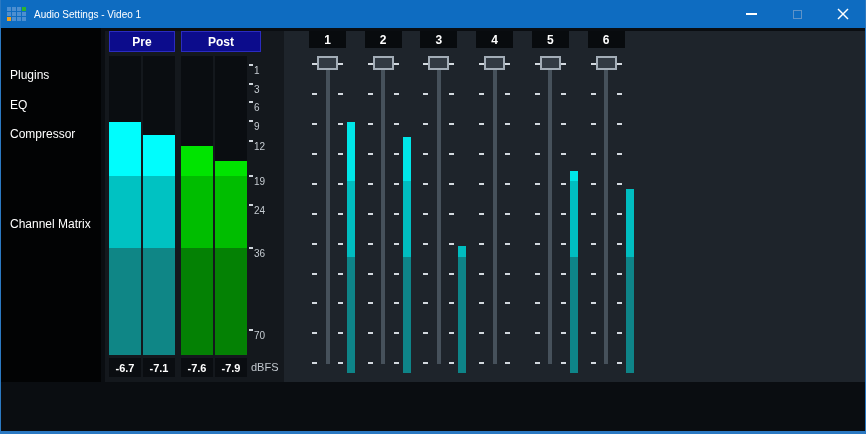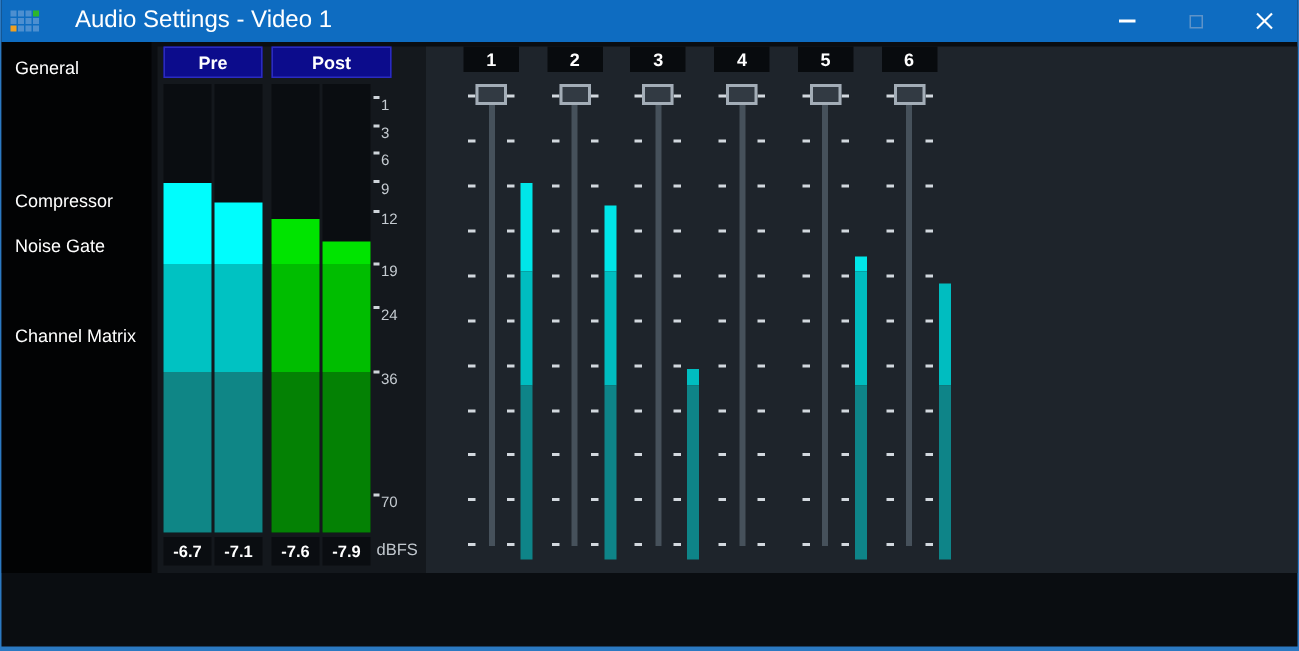--- a/index.html
+++ b/index.html
@@ -9,21 +9,21 @@
             border-left:1px solid #2b79c2; border-right:1px solid #2b79c2;
             border-bottom:3px solid #2b79c2; overflow:hidden; }
 
   
   .titlebar { position:absolute; left:-1px; top:0; width:866px; height:28px;
               background:#0e6cc1; display:flex; align-items:center; }
   .appicon { width:19px; height:14px; margin-left:7px; display:grid;
              grid-template-columns:repeat(4,4px); grid-template-rows:repeat(3,4px);
              gap:1px; }
   .appicon span { width:4px; height:4px; }
-  .title-text { color:#ffffff; font-size:16px; margin-left:24px; white-space:nowrap;text-align:right; }
+  .title-text { color:#ffffff; font-size:10px; margin-left:8px; white-space:nowrap;text-align:right; }
   .win-controls { position:absolute; right:0; top:0; height:28px; display:flex; }
   .win-btn { width:46px; height:28px; display:flex; align-items:center; justify-content:center; }
   .min-glyph { width:11px; height:2px; background:#ffffff; }
   .max-glyph { width:9px; height:9px; border:1px solid #5e93c8; }
 
   
   .sidebar { position:absolute; left:0; top:28px; width:100px; height:354px; background:#020304; }
   .side-item { position:absolute; left:0; width:100px; height:30px; color:#ffffff;
                font-size:12px; display:flex; align-items:center; padding-left:9px; }
 
@@ -87,28 +87,28 @@
       <div class="win-btn">
         <svg width="12" height="12" viewBox="0 0 12 12">
           <line x1="1" y1="1" x2="11" y2="11" stroke="#ffffff" stroke-width="1.4"></line>
           <line x1="11" y1="1" x2="1" y2="11" stroke="#ffffff" stroke-width="1.4"></line>
         </svg>
       </div>
     </div>
   </div>
 
   <div class="sidebar" id="sidebar">
-      <div class="side-item" style="top: 2px;">
-        <span>General</span>
+      <div class="side-item" style="top: 31.8px;">
+        <span>Plugins</span>
+      </div>
+      <div class="side-item" style="top: 61.6px;">
+        <span>EQ</span>
       </div>
       <div class="side-item" style="top: 91.4px;">
         <span>Compressor</span>
-      </div>
-      <div class="side-item" style="top: 121.2px;">
-        <span>Noise Gate</span>
       </div>
       <div class="side-item" style="top: 180.8px;">
         <span>Channel Matrix</span>
       </div>
     </div>
 
   <div class="meter-panel" id="meterPanel">
       <div class="grp-header" style="left: 4px; width: 66px;">Pre</div>
       <div class="meter-col" style="left: 4px; width: 32px;"></div>
       <div class="seg" style="left: 4px; top: 91px; width: 32px; height: 54px; background: rgb(0, 253, 253);"></div>

